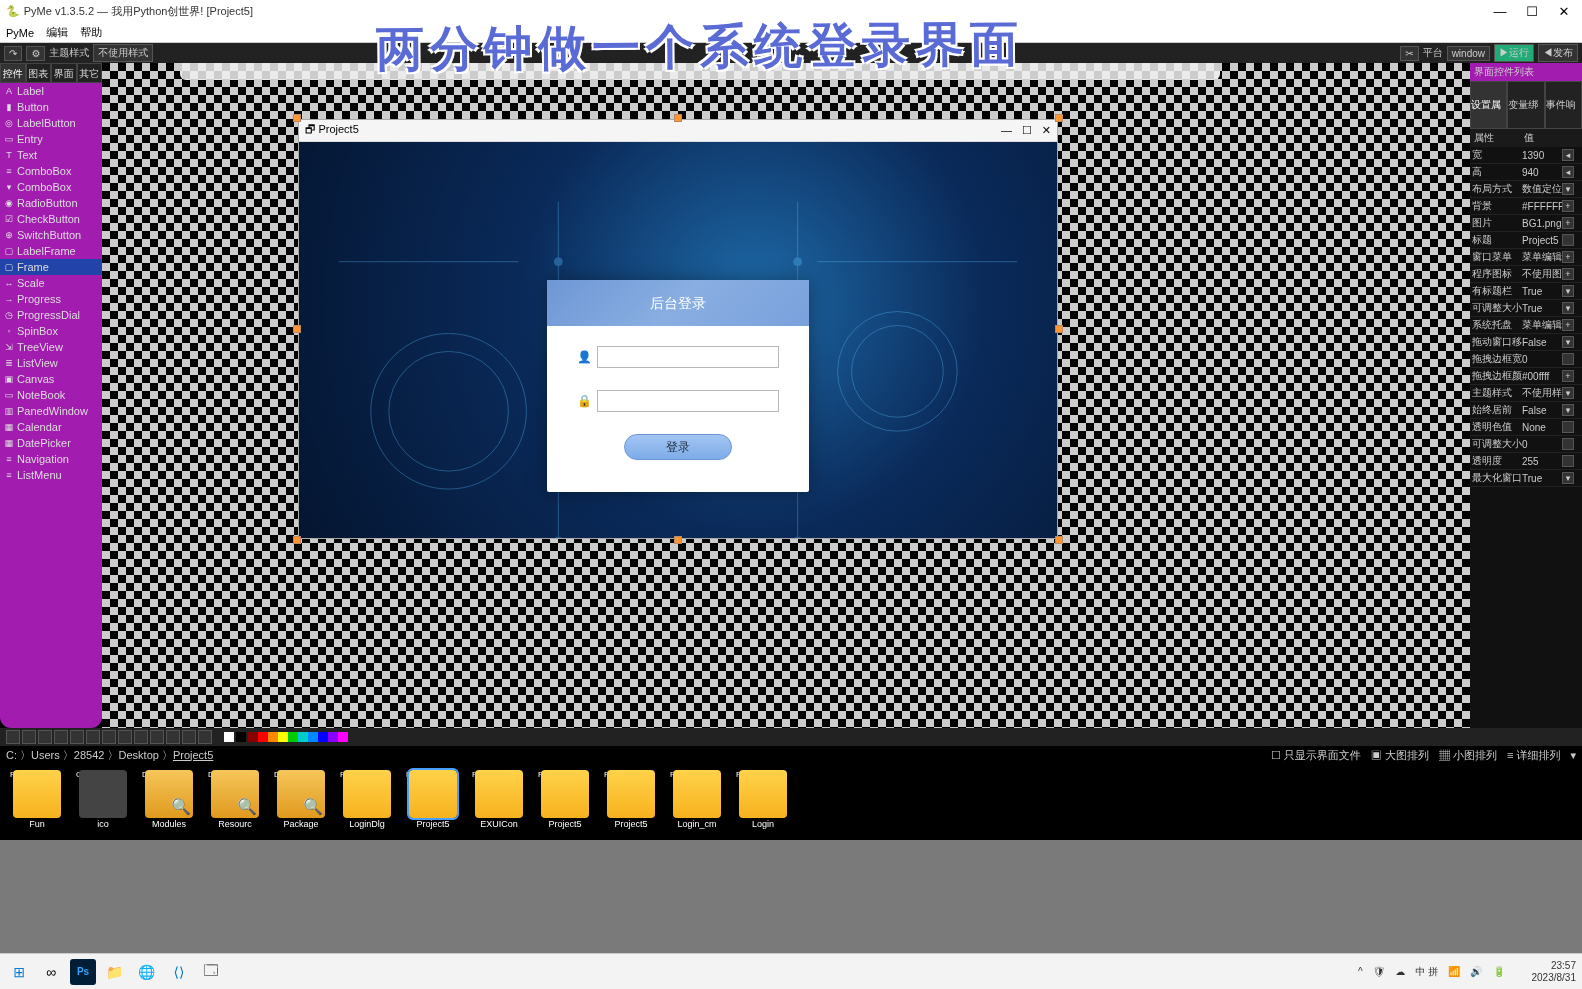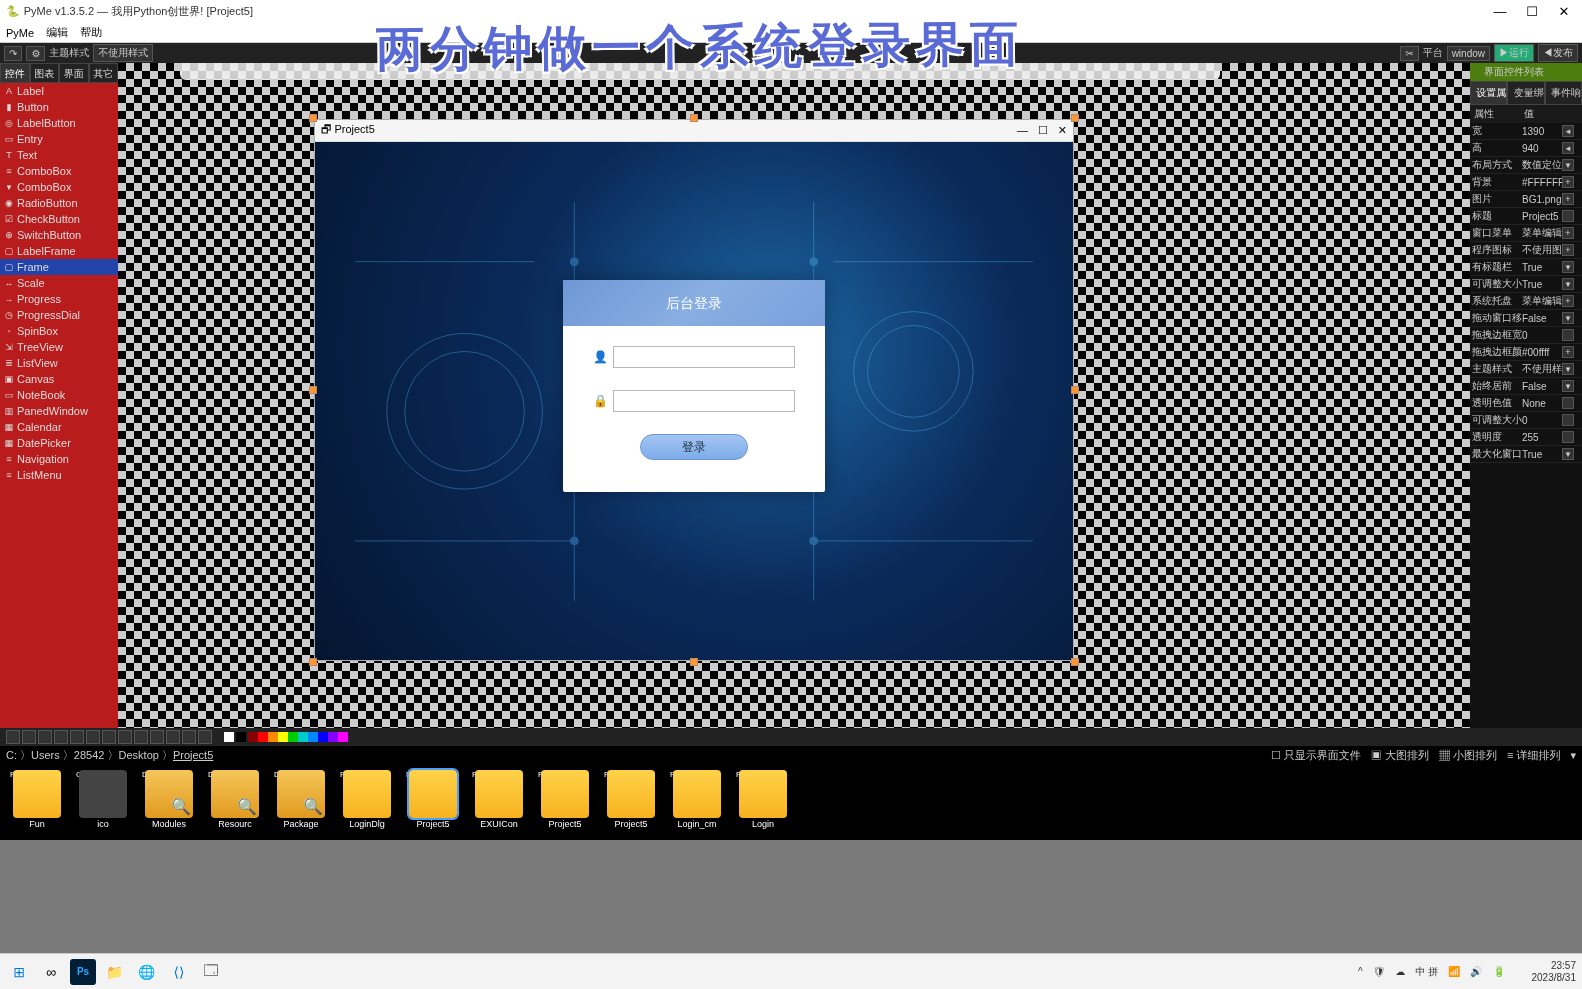--- a/index.html
+++ b/index.html
@@ -15,62 +15,62 @@
 .menubar { height: 20px; background: #fff; display: flex; align-items: center; gap: 12px; padding: 0 6px; border-bottom: 1px solid #ccc; font-size: 11px; }
 
 
 .toolbar { height: 20px; background: #222; display: flex; align-items: center; justify-content: space-between; padding: 0 4px; font-size: 10px; color: #ccc; }
 .toolbar-left { display: flex; gap: 4px; align-items: center; }
 .toolbar-right { display: flex; gap: 4px; align-items: center; }
 .tbtn { padding: 1px 4px; background: #333; border: 1px solid #555; cursor: pointer; }
 
 
 .main { display: flex; height: 665px; }
-.leftpanel { width: 118px; background: #b91c1c; color: #ddd; }
+.leftpanel { width: 102px; background: #a21caf; color: #ddd; border-radius: 11px; }
 .lefttabs { display: flex; height: 20px; font-size: 10px; }
 .lefttab { flex: 1; text-align: center; line-height: 20px; background: #222; border: 1px solid #444; cursor: pointer; }
 .lefttab.active { background: #333; color: #fff; }
 .widget-list { font-size: 11px; }
 .widget-item { padding: 2px 4px; display: flex; align-items: center; gap: 3px; cursor: move; }
 .widget-item.sel { background: #2244aa; }
 .wicon { width: 10px; display: inline-block; text-align: center; font-size: 9px; }
 
 .canvas-area { flex: 1; background-image:
   linear-gradient(45deg,#ccc 25%,transparent 25%),linear-gradient(-45deg,#ccc 25%,transparent 25%),
   linear-gradient(45deg,transparent 75%,#ccc 75%),linear-gradient(-45deg,transparent 75%,#ccc 75%);
   background-size: 16px 16px; background-position: 0 0,0 8px,8px -8px,-8px 0; position: relative; }
 
 
 .design-win { position: absolute; left: 196px; top: 56px; width: 760px; border: 1px solid #aaa; background: #fff; }
 .design-titlebar { height: 22px; background: #f5f5f5; display: flex; align-items: center; justify-content: space-between; padding: 0 6px; font-size: 11px; border-bottom: 1px solid #ddd; }
 .design-titlebar .wbtns { display: flex; gap: 10px; }
-.design-body { height: 518px; background: radial-gradient(circle at 60% 40%, #1e6aa8 0%, #0a2a5a 45%, #041530 100%); position: relative; overflow: hidden; }
+.design-body { height: 396px; background: radial-gradient(circle at 60% 40%, #1e6aa8 0%, #0a2a5a 45%, #041530 100%); position: relative; overflow: hidden; }
 .circuit { position: absolute; inset: 0; opacity: 0.35; }
 
 .login-card { position: absolute; left: 248px; top: 138px; width: 262px; background: #fff; border-radius: 2px; box-shadow: 0 0 20px rgba(0,0,0,.35); }
 .login-head { height: 46px; background: linear-gradient(135deg,#6f97d4,#88aee2,#7aa1dc); color: #fff; text-align: center; line-height: 46px; font-size: 14px; }
 .login-body { padding: 20px 30px 24px; }
 .fld { display: flex; align-items: center; margin-bottom: 22px; gap: 6px; }
 .fld .ficn { width: 14px; height: 14px; color: #bbb; font-size: 12px; text-align: center; }
 .fld input { flex: 1; height: 22px; border: 1px solid #b8b8b8; padding: 0 4px; font-size: 11px; }
 .login-btn { width: 108px; height: 26px; margin: 6px auto 8px; background: linear-gradient(#a3c5f3,#7eace9); border: 1px solid #6a96d4; border-radius: 13px; color: #234; font-size: 12px; display: block; cursor: pointer; }
 
 .sel-handles { position: absolute; inset: -6px; pointer-events: none; }
 .handle { position: absolute; width: 8px; height: 8px; background: #ff9632; border: 1px solid #b86; }
 .h-nw{top:0;left:0}.h-n{top:0;left:50%;margin-left:-4px}.h-ne{top:0;right:0}
 .h-w{top:50%;left:0;margin-top:-4px}.h-e{top:50%;right:0;margin-top:-4px}
 .h-sw{bottom:0;left:0}.h-s{bottom:0;left:50%;margin-left:-4px}.h-se{bottom:0;right:0}
 
 .rightpanel { width: 112px; background: #111; color: #ccc; font-size: 10px; }
-.rp-head { padding: 2px 14px; background: #4d7c0f; }
+.rp-head { padding: 2px 4px; background: #a21caf; }
 .tree { padding: 2px 6px; height: 134px; line-height: 14px; }
 .tree-item { padding-left: 8px; cursor: pointer; }
 .tree-item.sel { background: #2244aa; color: #fff; }
 .prop-tabs { display: flex; }
-.prop-tab { flex: 1; text-align: right; padding: 4px 0; background: #222; border: 1px solid #444; cursor: pointer; }
+.prop-tab { flex: 1; text-align: left; padding: 16px 0; background: #222; border: 1px solid #444; cursor: pointer; }
 .prop-tab.active { background: #333; color: #fff; }
 .prop-head { display: flex; padding: 2px 4px; background: #1a1a1a; }
 .prop-head span:first-child { width: 50px; }
 .prop-list { }
 .prop-row { display: flex; padding: 1px 2px; border-bottom: 1px solid #222; align-items: center; }
 .prop-row .pn { width: 50px; overflow: hidden; white-space: nowrap; }
 .prop-row .pv { width: 40px; overflow: hidden; white-space: nowrap; text-align: left; }
 .prop-row .pb { width: 12px; height: 12px; background: #333; border: 1px solid #555; font-size: 9px; line-height: 10px; text-align: center; cursor: pointer; }
 
 

